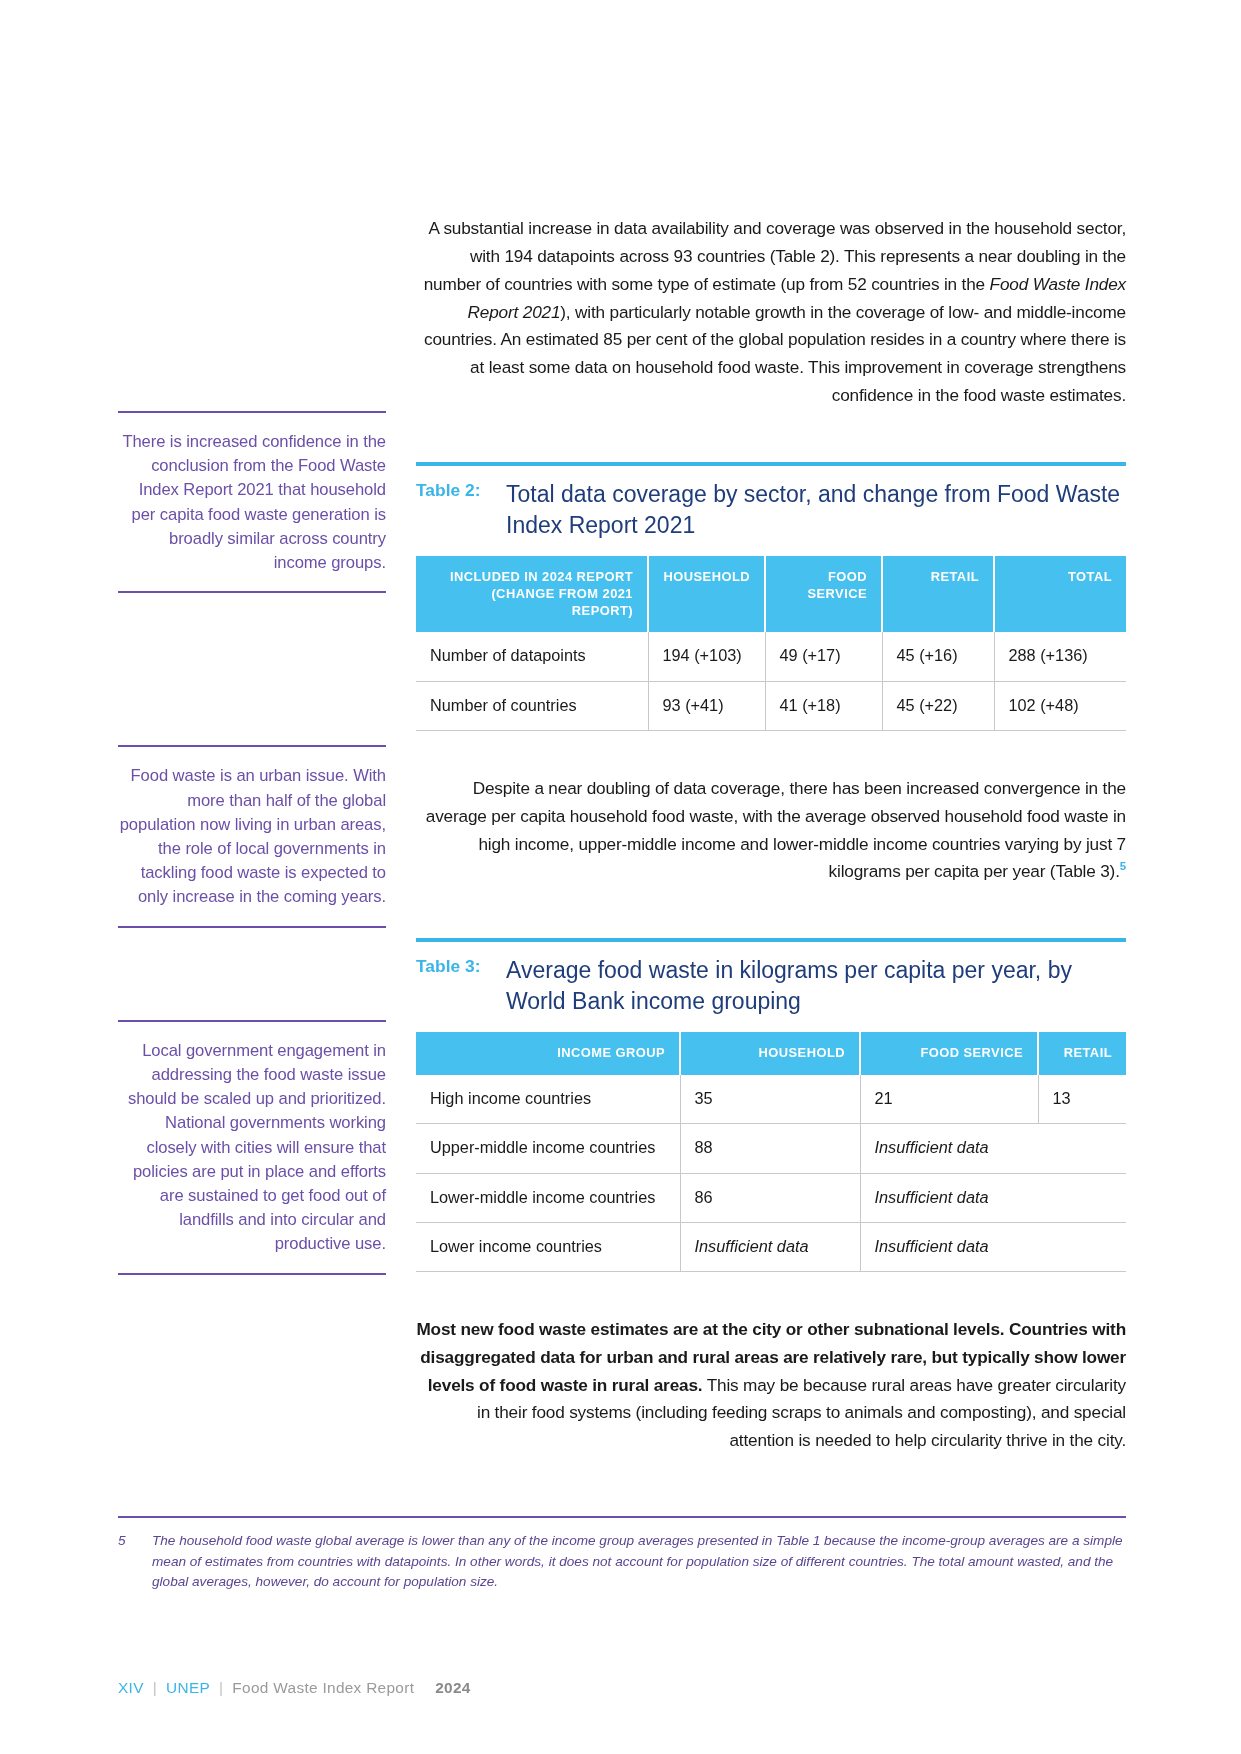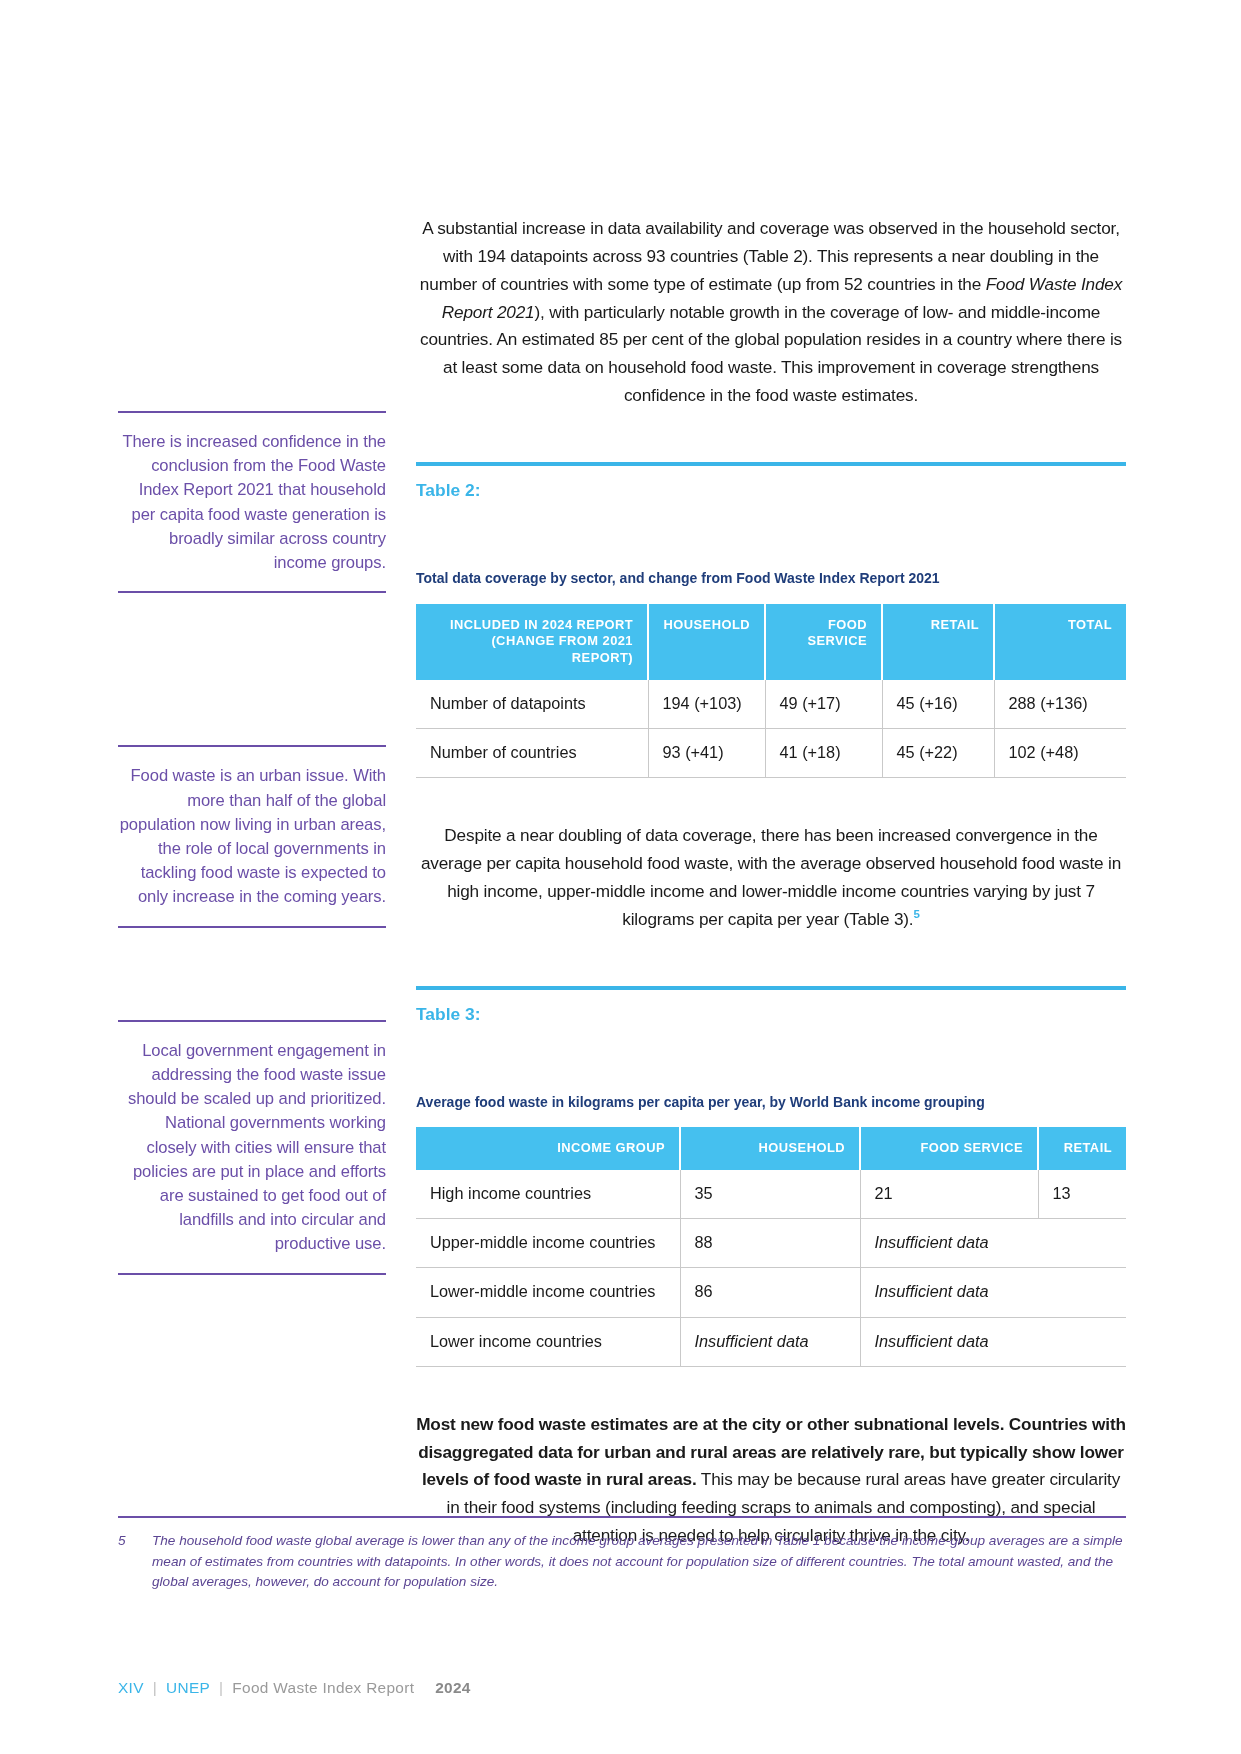--- a/index.html
+++ b/index.html
@@ -35,21 +35,21 @@
     top: 215px;
     width: 710px;
   }
 
   
   .para {
     font-size: 17.2px;
     line-height: 1.62;
     color: #1a1a1a;
     margin: 0 0 0 0;
-    text-align: center;
+    text-align: right;
     letter-spacing: -0.01em;
   }
   .para em { font-style: italic; }
   .para b, .para strong { font-weight: bold; }
   .sup-note {
     font-size: 11.5px;
     vertical-align: super;
     color: #3ab5e8;
     font-weight: bold;
     line-height: 0;
@@ -72,34 +72,33 @@
   .table-block { width: 710px; }
   .table-rule-top {
     height: 4px;
     background: #3ab5e8;
     width: 100%;
   }
   .table-caption {
     display: flex;
     align-items: flex-start;
     padding: 13px 0 16px 0;
-    flex-direction: column;
   }
   .table-caption .tnum {
     color: #3ab5e8;
     font-weight: bold;
     font-size: 17.4px;
     width: 90px;
     flex: 0 0 90px;
     line-height: 1.33;
   }
   .table-caption .ttitle {
     color: #1f3d7a;
-    font-weight: bold;
-    font-size: 14px;
+    font-weight: normal;
+    font-size: 23px;
     line-height: 1.33;
     flex: 1;
   }
 
   table.dt {
     border-collapse: collapse;
     width: 100%;
     table-layout: fixed;
   }
   table.dt th {

